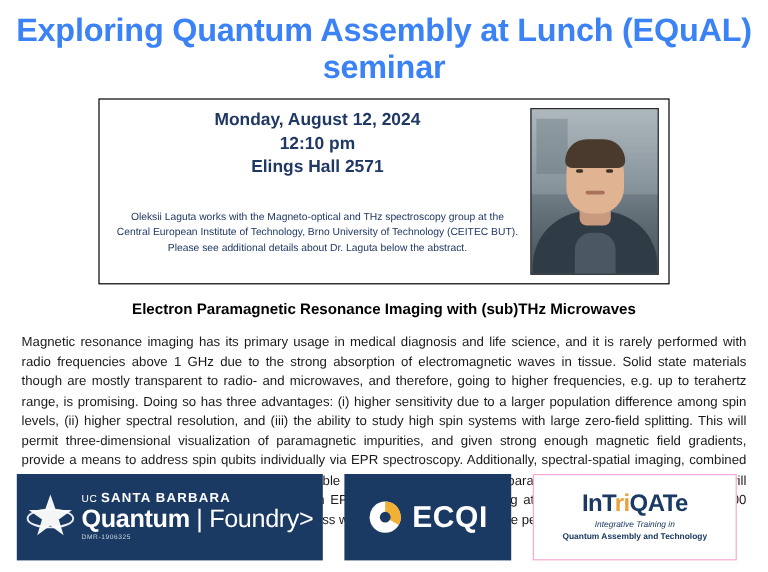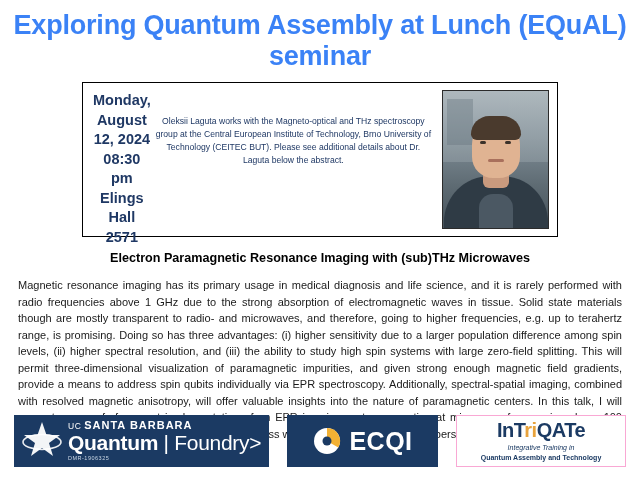--- a/index.html
+++ b/index.html
@@ -40,21 +40,21 @@
     border: 1px solid #000000;
     box-sizing: border-box;
     display: flex;
     flex-direction: row;
   }
   .flyer-left {
     flex: 1 1 auto;
     padding: 8px 6px 6px 10px;
     box-sizing: border-box;
     display: flex;
-    flex-direction: row;
+    flex-direction: column;
   }
   .flyer-when {
     color: #1f3864;
     font-weight: bold;
     font-size: 14.5px;
     text-align: center;
     line-height: 1.35;
   }
   .flyer-desc {
     margin-top: 24px;
@@ -167,23 +167,23 @@
     margin: 12px 18px 0 18px;
     font-size: 11px;
     line-height: 1.5;
     color: #1a1a1a;
     text-align: justify;
   }
   
   .logobar {
     position: absolute;
     left: 14px;
-    right: 14px;
+    right: 26px;
     bottom: 10px;
-    height: 52px;
+    height: 72px;
     display: flex;
     flex-direction: row;
     align-items: stretch;
     gap: 18px;
   }
   .logo {
     position: relative;
     box-sizing: border-box;
   }
   .logo-qf {
@@ -271,21 +271,21 @@
 <body>
 
 <div class="page">
 
   <div class="title">Exploring Quantum Assembly at Lunch (EQuAL) seminar</div>
 
   <div class="flyer">
     <div class="flyer-left">
       <div class="flyer-when">
         <div>Monday, August 12, 2024</div>
-        <div>08:30 pm</div>
+        <div>12:10 pm</div>
         <div>Elings Hall 2571</div>
       </div>
       <div class="flyer-desc">Oleksii Laguta works with the Magneto-optical and THz spectroscopy group at the Central European Institute of Technology, Brno University of Technology (CEITEC BUT). Please see additional details about Dr. Laguta below the abstract.</div>
     </div>
     <div class="flyer-photo">
       <div class="photo-frame">
         <div class="ph-sky"></div>
         <div class="ph-bldg"></div>
         <div class="ph-body"></div>
         <div class="ph-shirt"></div>

